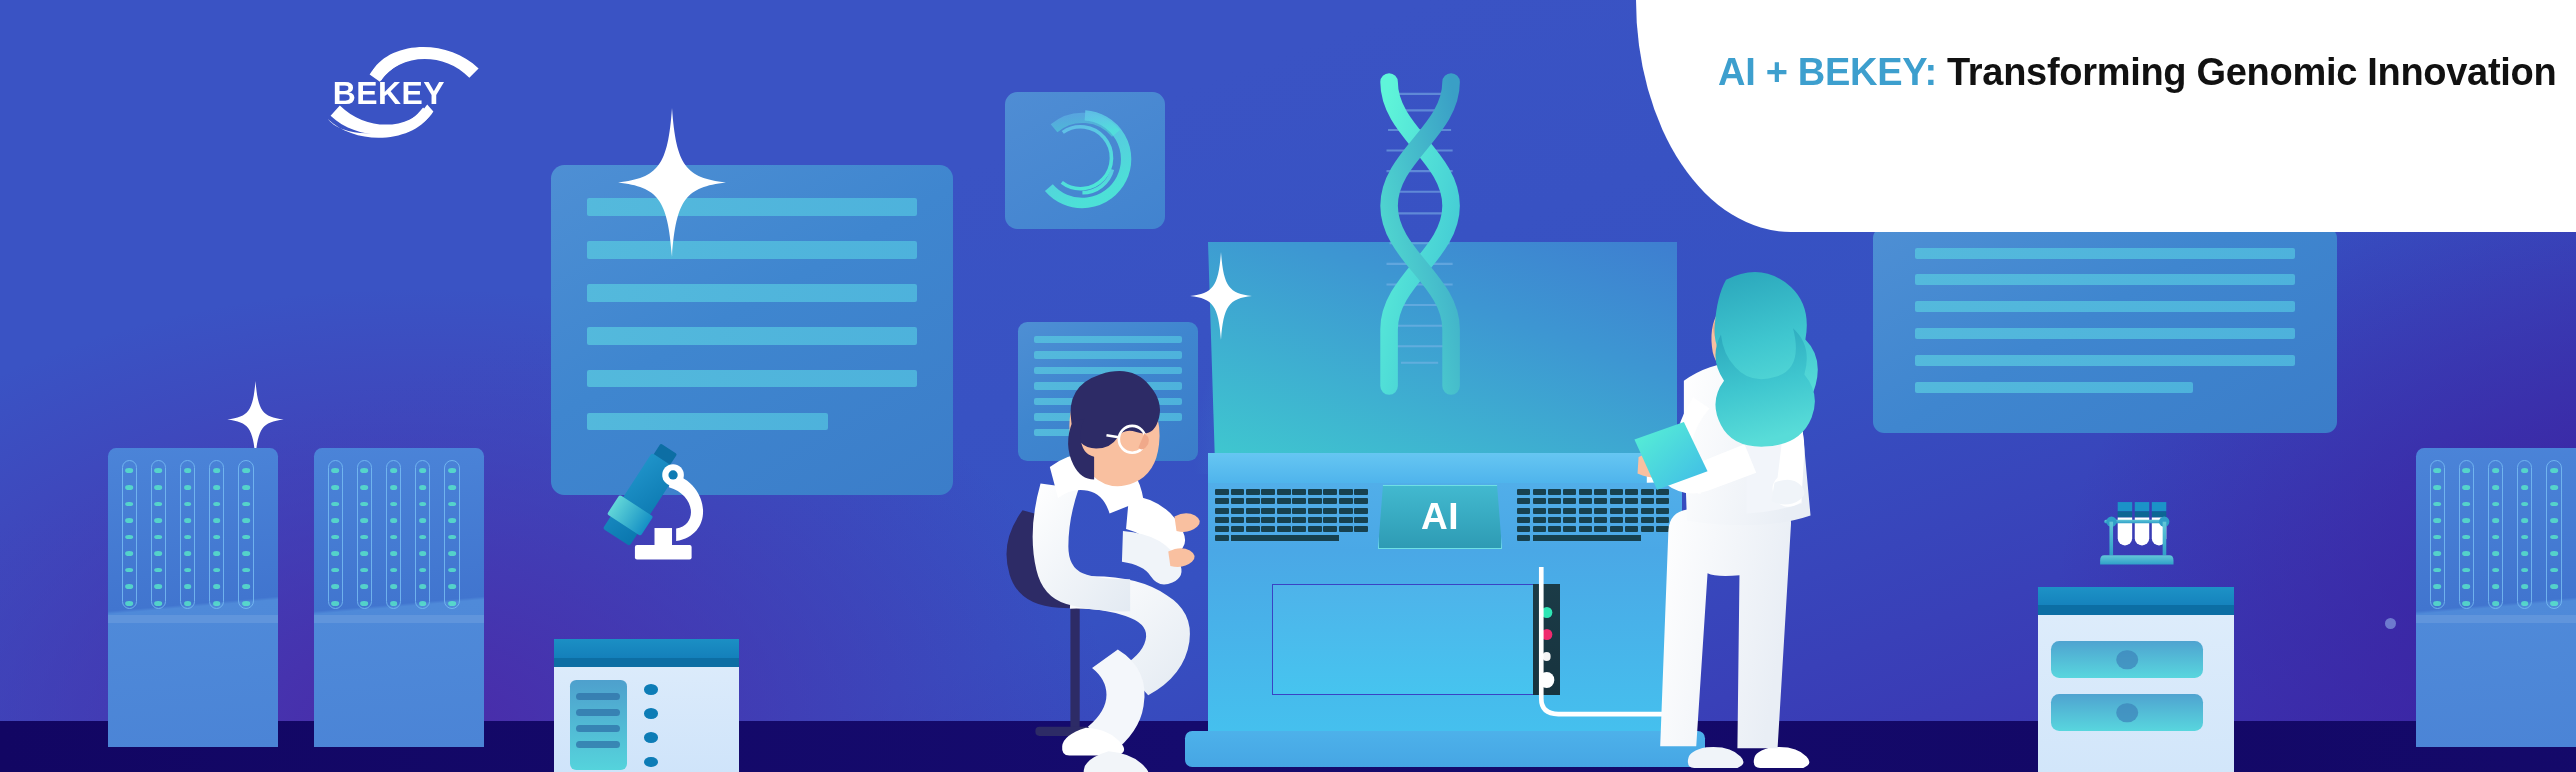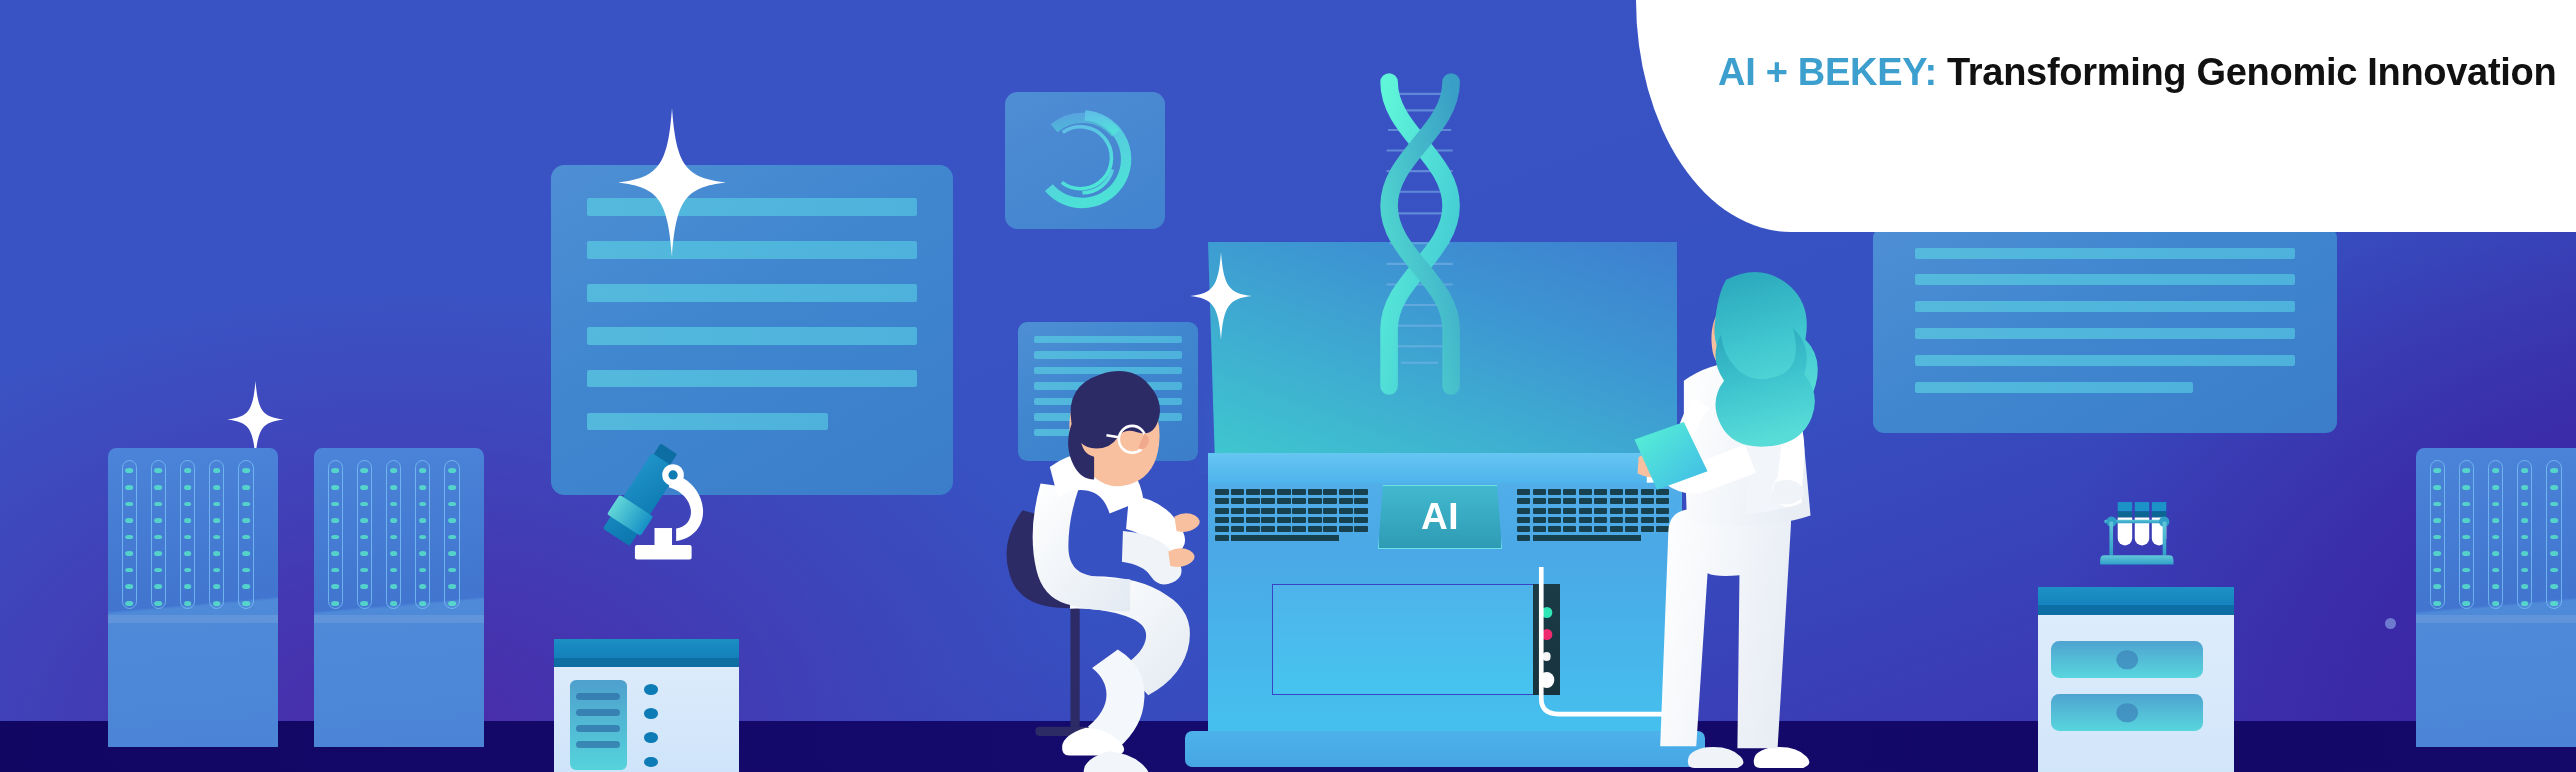--- a/index.html
+++ b/index.html
@@ -750,19 +750,30 @@
       <path d="M300 448 q34 -14 52 6 q14 16 -4 28 q-24 16 -54 2z" fill="#f0f4f9"></path>
 
       <path d="M190 118 q36 -34 70 -6 q28 24 22 66 q-6 44 -48 52 q-44 8 -54 -36 q-8 -46 10 -76z" fill="#f9c0a0"></path>
       <path d="M196 124 q-20 12 -14 34 q4 16 18 12 z" fill="#f0a98a"></path>
 
       <path d="M206 54 q70 -36 126 14 q40 38 28 102 q34 34 20 88 q-12 48 -66 58 q-58 12 -88 -26 q-28 -36 -12 -74 q-34 -22 -30 -74 q4 -56 22 -88z" fill="url(#hairg)"></path>
       <path d="M196 160 q-24 46 6 90 q-30 40 -6 86 q22 44 84 42 q70 -2 92 -56 q18 -46 -14 -84 q16 -56 -22 -90 q20 78 -32 94 q-50 16 -80 -18 q-24 -26 -28 -64z" fill="url(#hairg)"></path>
     </svg>
   </div>
 
+  <div class="logo">
+    <svg viewBox="0 0 360 240">
+      <path d="M118 90 C150 36 260 22 320 76 C296 42 190 34 138 104 Z" fill="#ffffff"></path>
+      <path d="M124 82 C158 26 268 18 330 78 L312 96 C258 42 172 52 140 102 Z" fill="#ffffff"></path>
+      <path d="M242 162 C210 214 100 226 42 170 L60 150 C114 204 200 196 230 148 Z" fill="#ffffff"></path>
+      <path d="M236 168 C204 220 94 232 36 176 C62 212 170 222 222 154 Z" fill="#ffffff"></path>
+      <g fill="#ffffff" font-family="Liberation Sans, sans-serif" font-weight="bold">
+        <text x="46" y="148" font-size="62" letter-spacing="1">BEKEY</text>
+      </g>
+    </svg>
+  </div>
 
   <div class="title-card">
     <h1 class="title-text"><span class="title-accent">AI + BEKEY:</span><span> Transforming Genomic Innovation</span></h1>
   </div>
 
 </div>
 
 
 </body></html>

